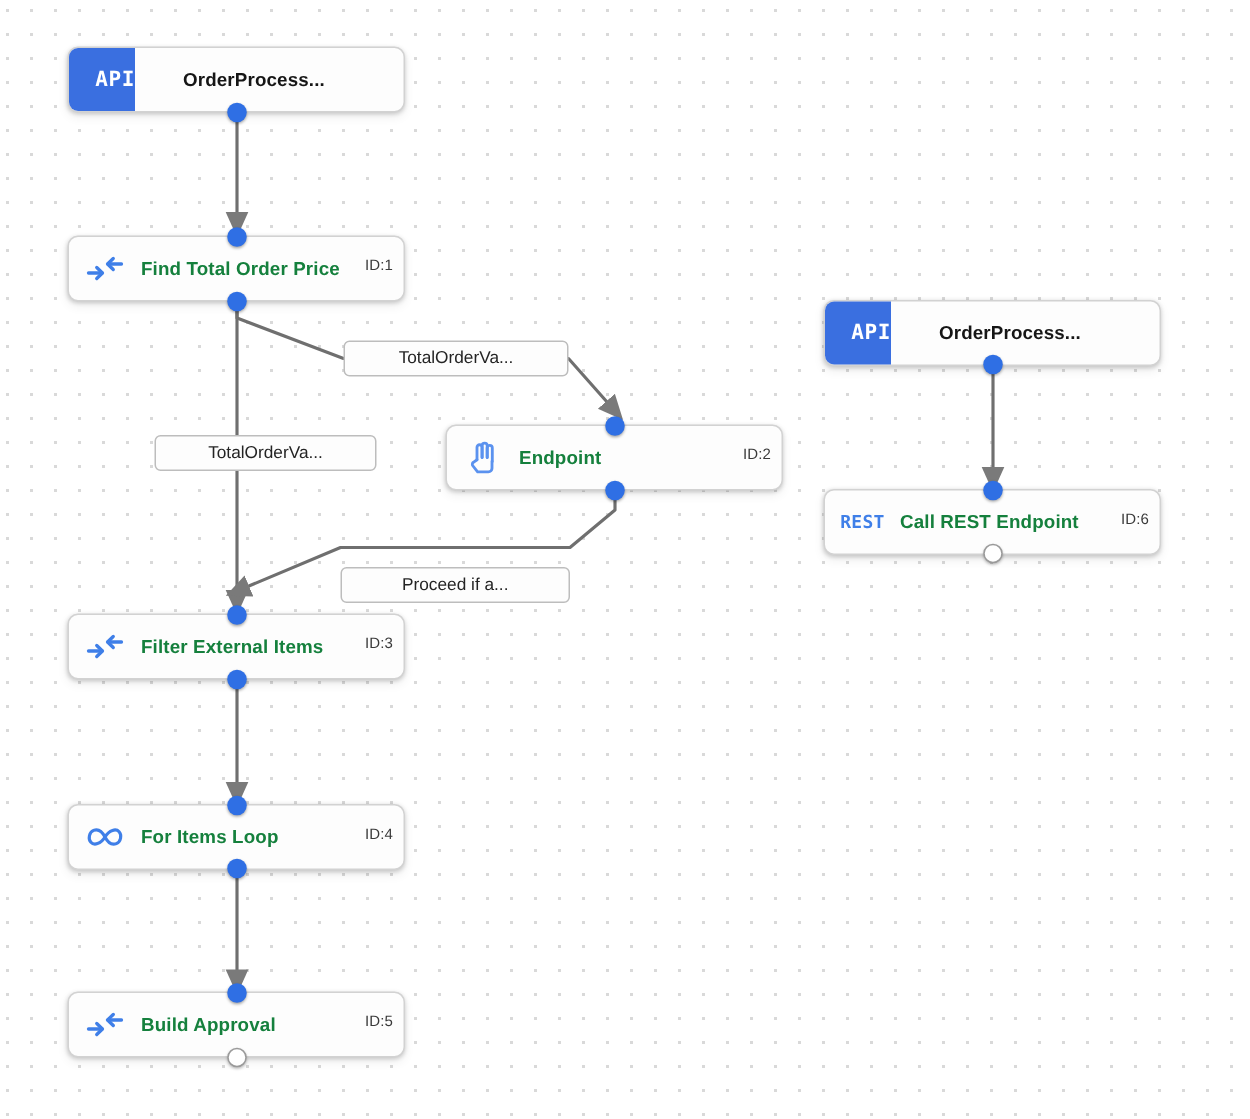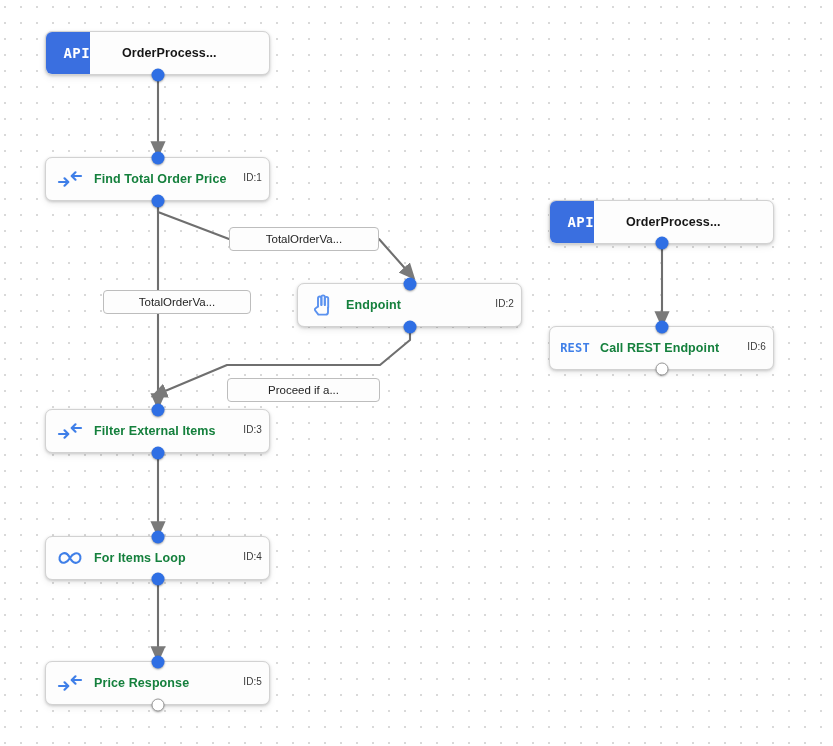--- a/index.html
+++ b/index.html
@@ -259,21 +259,21 @@
     <div class="icon-slot">
       <svg class="ic" width="26" height="20" viewBox="0 0 26 20">
         <g fill="none" stroke="#3f7fe8" stroke-width="2.2" stroke-linecap="round" stroke-linejoin="round">
           <path d="M 2 13 L 11 13"></path>
           <path d="M 7.5 9.3 L 11.3 13 L 7.5 16.7"></path>
           <path d="M 24 7 L 15 7"></path>
           <path d="M 18.5 3.3 L 14.7 7 L 18.5 10.7"></path>
         </g>
       </svg>
     </div>
-    <div class="node-label">Price Response</div>
+    <div class="node-label">Build Approval</div>
     <div class="node-id">ID:5</div>
   </div>
 
   <div class="node" style="left:549px; top:200px; width:225px;">
     <div class="badge-slab" style="background:#3a6fe0;">
       <span>API</span>
     </div>
     <div class="node-label plain">OrderProcess...</div>
   </div>
 

